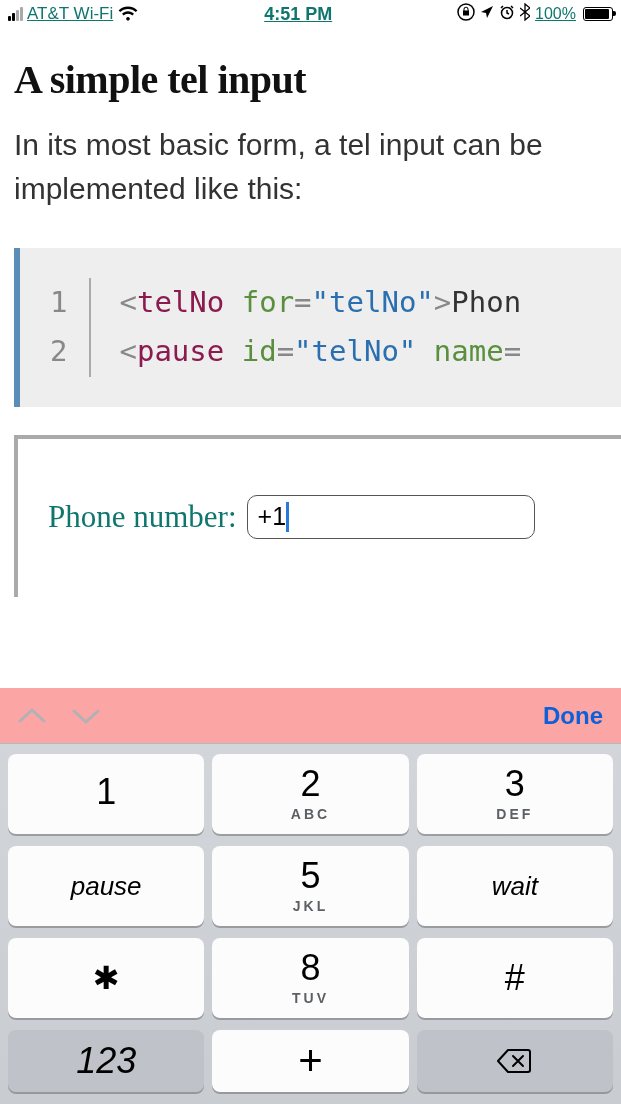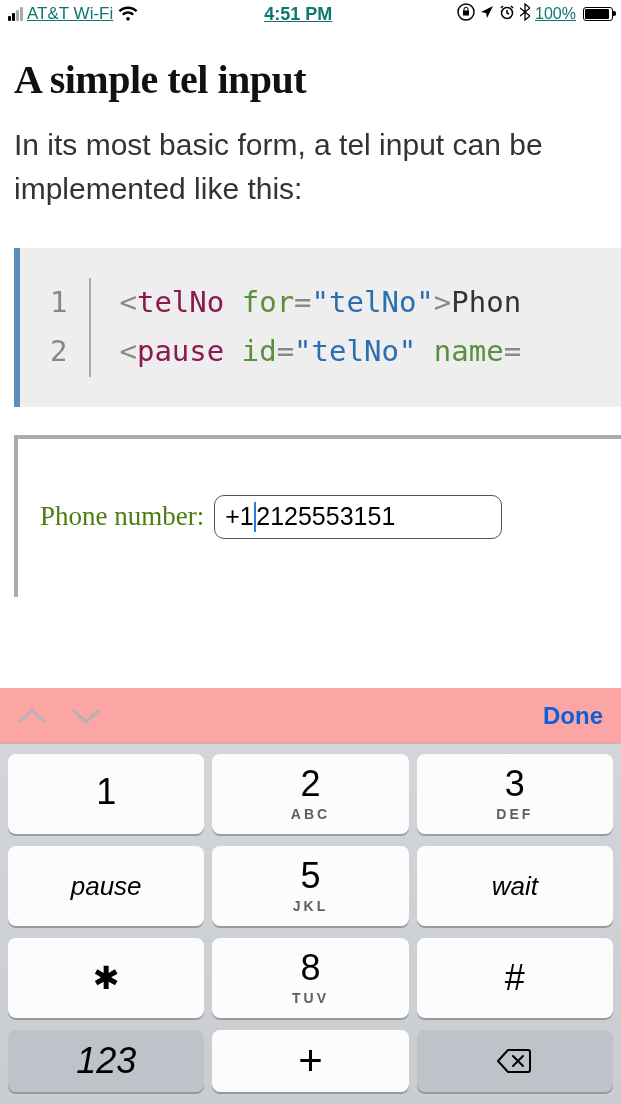--- a/index.html
+++ b/index.html
@@ -141,22 +141,23 @@
       width: calc(100% + 14px);
       border-right: none;
       border-bottom: none;
     }
     .example-row {
       display: flex;
       align-items: center;
       gap: 10px;
     }
     .example-label {
-      font-size: 27px;
-      color: #4d7c0f;
+      font-size: 31px;
+      color: #0f766e;
+      margin-left: 8px;
     }
     .tel-input {
       font-family: -apple-system, sans-serif;
       font-size: 25px;
       padding: 4px 10px;
       border: 1.5px solid #555;
       border-radius: 10px;
       width: 288px;
       height: 44px;
       position: relative;
@@ -310,21 +311,20 @@
       </div>
     </div>
   </div>
 
   <div class="example-frame">
     <div class="example-row">
       <span class="example-label">Phone number:</span>
       <div class="tel-input">
         <span class="tel-value-pre">+1</span>
           <span class="caret"></span>
-          <span class="tel-value-post">2125553151</span>
       </div>
     </div>
   </div>
 </div>
 
 <div class="keyboard-wrap">
   <div class="kb-toolbar">
     <div class="kb-nav-arrows">
       <span>
         <svg width="28" height="18" viewBox="0 0 28 18">

